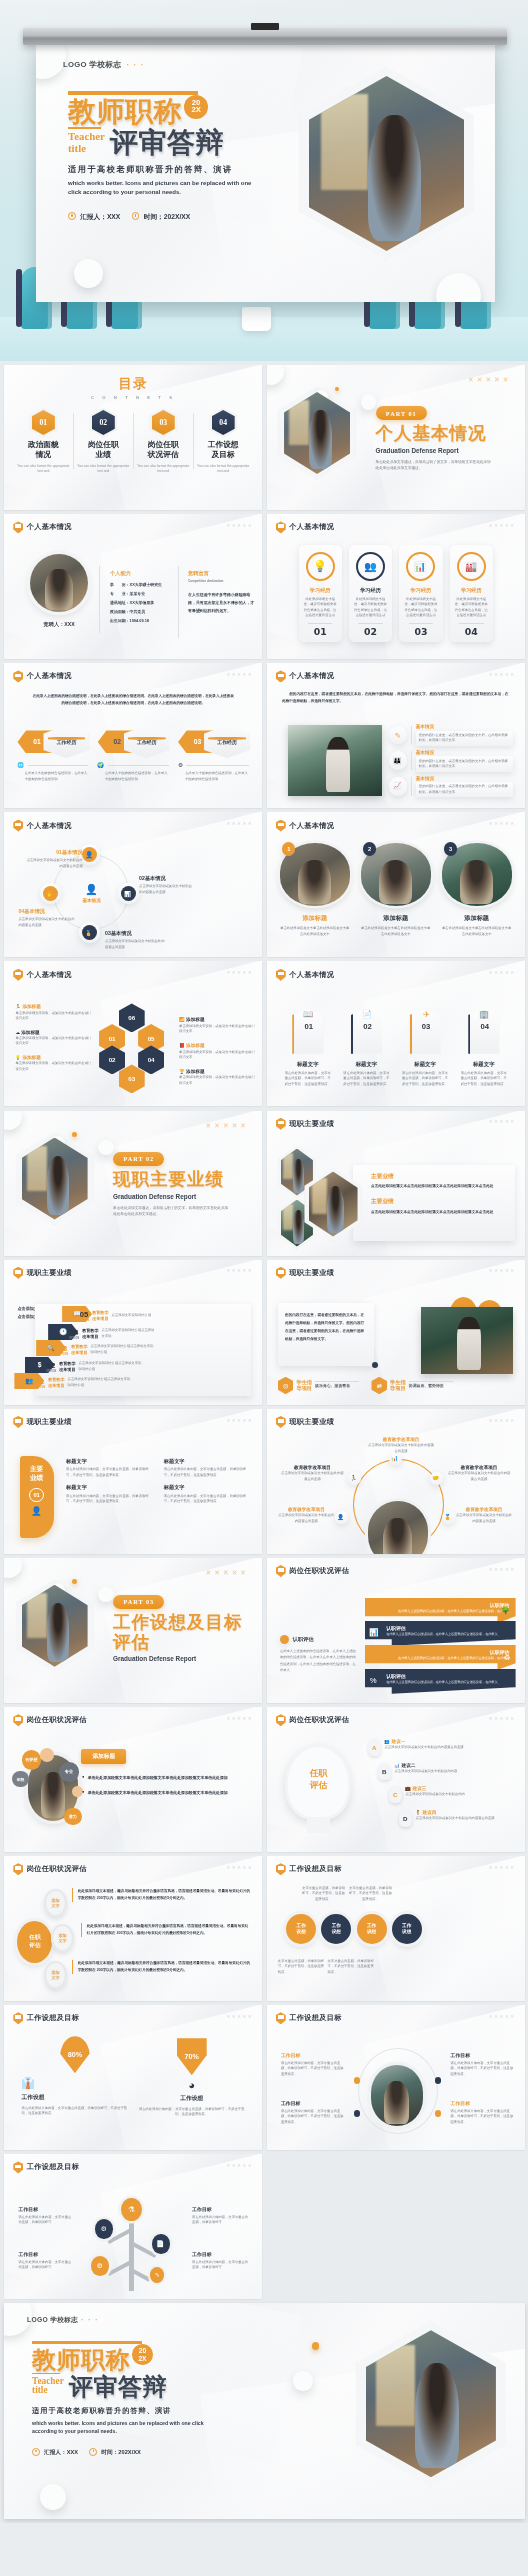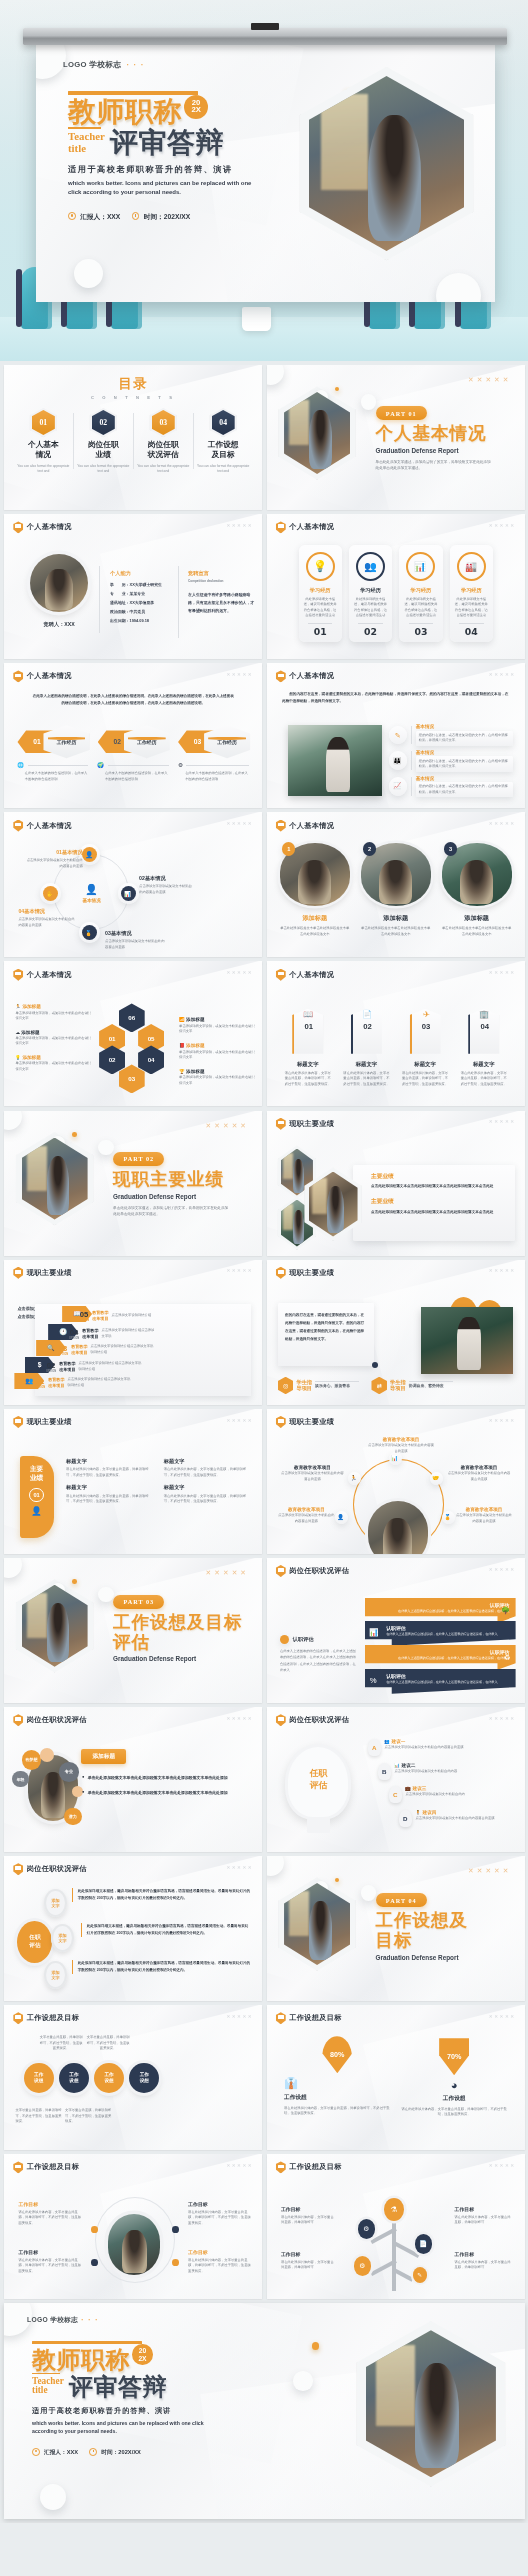--- a/index.html
+++ b/index.html
@@ -323,21 +323,21 @@
         <div class="toc-title">
           <div class="toc-cn">目录</div>
           <div class="toc-en">C O N T N E T S</div>
         </div>
         <div class="toc-items">
           <div class="toc-col">
             <div class="toc-hex">
               <div class="outer"></div>
                 <div class="inner" style="background:linear-gradient(180deg,#f0a643,#e2901d);">01</div>
             </div>
-            <div class="toc-h" style="white-space:pre-line">个人基本
+            <div class="toc-h" style="white-space:pre-line">政治面貌
 情况</div>
             <div class="toc-d">You can also format the appropriate text and</div>
           </div>
           <div class="toc-col">
             <div class="toc-hex">
               <div class="outer"></div>
                 <div class="inner" style="background:linear-gradient(180deg,#3a4a63,#26334a);">02</div>
             </div>
             <div class="toc-h" style="white-space:pre-line">岗位任职
 业绩</div>
@@ -1181,41 +1181,20 @@
           </div>
         <div class="abs" style="left:77px;right:11.3px;top:67px;border-left:1px solid #eb9b33;padding-left:4.6px;">
           <div style="font-size:3.6px;color:#3c434c;line-height:2;font-weight:700;">此处添加详细文本描述，建议与标题相关并符合整体语言风格，语言描述尽量简洁生动。尽量将每页幻灯片的字数控制在 200字以内，据统计每页幻灯片的最好控制在5分钟之内。</div>
           </div>
         <div class="abs" style="left:68px;right:11.3px;top:104px;border-left:1px solid #eb9b33;padding-left:4.6px;">
           <div style="font-size:3.6px;color:#3c434c;line-height:2;font-weight:700;">此处添加详细文本描述，建议与标题相关并符合整体语言风格，语言描述尽量简洁生动。尽量将每页幻灯片的字数控制在 200字以内，据统计每页幻灯片的最好控制在5分钟之内。</div>
           </div>
       </div>
     </div>
 
-    <div class="slide sec-slide">
-      <div class="poly"></div>
-        <div class="slide-inner">
-        <div class="deco-circle" style="left:-9.3px;top:-7.2px;width:27px;height:27px;"></div>
-        <div class="deco-circle" style="left:47px;top:25px;width:14.4px;height:14.4px;"></div>
-        <div class="deco-circle" style="left:94px;top:29px;width:15.5px;height:15.5px;"></div>
-        <div class="deco-dot-orange" style="left:68px;top:21.6px;width:4.6px;height:4.6px;"></div>
-        <div class="sec-x">✕✕✕✕✕</div>
-        <div class="dotgrid" style="left:165px;bottom:5.2px;"></div>
-        <div class="sec-hex">
-          <div class="hexframe"></div>
-          <div class="hexshape"></div>
-        </div>
-        <div class="abs" style="left:109px;top:37px;">
-          <div class="sec-part">PART 04</div>
-          <div class="sec-h1" style="white-space:pre-line">工作设想及
-目标</div>
-          <div class="sec-en">Graduation Defense Report</div>
-        </div>
-      </div>
-    </div>
 
     <div class="slide">
       <div class="poly"></div>
         <div class="slide-inner">
         <div class="s-head">
             <div class="s-badge"></div>
           <div class="s-title">工作设想及目标</div>
           </div>
         <div class="s-deco">✕✕✕✕✕</div>
 

